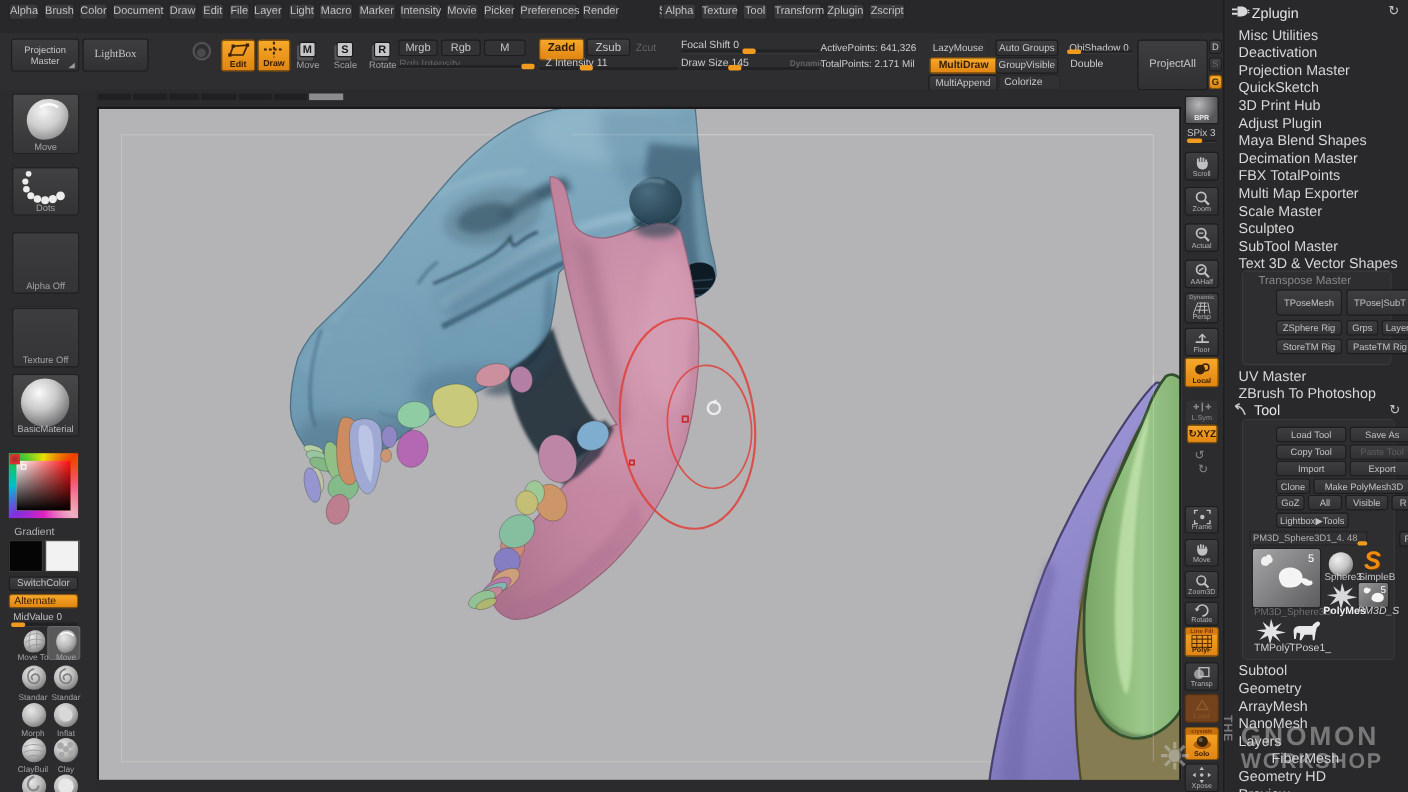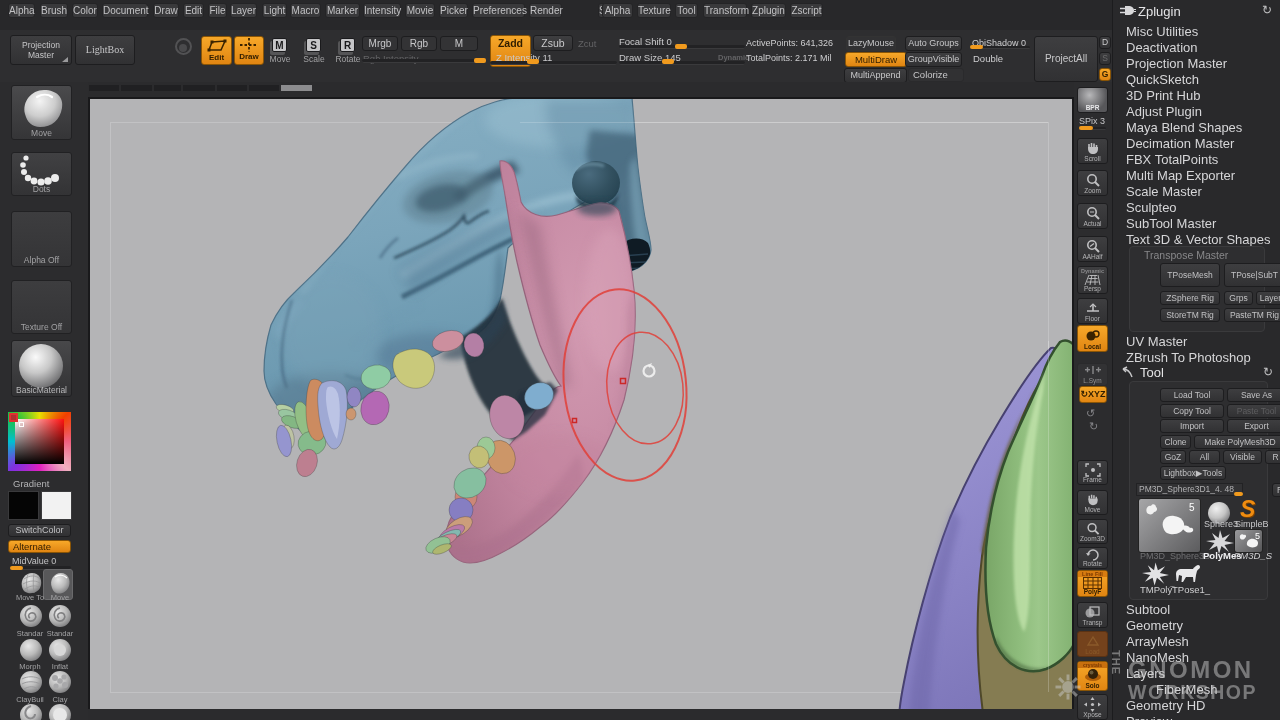--- a/index.html
+++ b/index.html
@@ -81,40 +81,40 @@
 <div class="a" style="left:340px;top:38px;width:15px;height:14px;background:#c6c6c8;border:1px solid #1a1a1c;border-radius:2px;color:#1a1a1c;font-size:10px;font-weight:bold;text-align:center;line-height:13px;box-shadow:-2px 3px 0 #555557;">R</div>
 <div class="lbl" style="left:329px;top:54px;width:38px;">Rotate</div>
 
 <div class="b" style="left:362px;top:36px;width:36px;height:15px;font-size:10px;line-height:13px;color:#c8c8ca;background:#333335;">Mrgb</div>
 <div class="b" style="left:401px;top:36px;width:36px;height:15px;font-size:10px;line-height:13px;color:#c8c8ca;background:#333335;">Rgb</div>
 <div class="b" style="left:440px;top:36px;width:38px;height:15px;font-size:10px;line-height:13px;color:#c8c8ca;background:#333335;">M</div>
 <div class="t dim" style="left:363px;top:53px;">Rgb Intensity</div>
 <div class="sl" style="left:362px;top:59px;width:124px;"></div>
 <div class="sh" style="left:474px;top:58px;width:12px;"></div>
 
-<div class="ob" style="left:490px;top:35px;width:41px;height:32px;font-size:10.5px;line-height:15px;">Zadd</div>
+<div class="ob" style="left:490px;top:35px;width:41px;height:20px;font-size:10.5px;line-height:15px;">Zadd</div>
 <div class="b" style="left:533px;top:35px;width:40px;height:16px;font-size:10.5px;line-height:14px;color:#c8c8ca;">Zsub</div>
 <div class="t dim" style="left:578px;top:38px;">Zcut</div>
 <div class="t" style="left:496px;top:52px;color:#cacacc;">Z Intensity 11</div>
 <div class="sl" style="left:490px;top:61px;width:127px;"></div>
 <div class="sh" style="left:527px;top:59px;width:12px;"></div>
 
 <div class="t" style="left:619px;top:36px;color:#cacacc;">Focal Shift 0</div>
 <div class="sl" style="left:619px;top:45px;width:126px;"></div>
 <div class="sh" style="left:675px;top:44px;width:12px;"></div>
 <div class="t" style="left:619px;top:52px;color:#cacacc;">Draw Size 145</div>
 <div class="sl" style="left:619px;top:61px;width:126px;"></div>
 <div class="sh" style="left:662px;top:59px;width:12px;"></div>
 <div class="t dim" style="left:718px;top:53px;font-size:7.5px;font-weight:bold;">Dynamic</div>
 
 <div class="t" style="left:746px;top:38px;font-size:9px;color:#ceced0;">ActivePoints: 641,326</div>
 <div class="t" style="left:746px;top:53px;font-size:9px;color:#ceced0;">TotalPoints: 2.171 Mil</div>
 
 <div class="b" style="left:846px;top:36px;width:50px;height:15px;font-size:9px;line-height:13px;color:#c8c8ca;border-color:#333;background:#313133;">LazyMouse</div>
-<div class="ob" style="left:845px;top:52px;width:62px;height:15px;font-size:9.5px;line-height:14px;font-weight:normal;">MultiDraw</div>
+<div class="ob" style="left:845px;top:52px;width:62px;height:15px;font-size:9.5px;line-height:14px;font-weight:bold;">MultiDraw</div>
 <div class="b" style="left:844px;top:68px;width:63px;height:15px;font-size:9px;line-height:13px;color:#c8c8ca;">MultiAppend</div>
 <div class="b" style="left:905px;top:36px;width:57px;height:15px;font-size:9px;line-height:13px;color:#c8c8ca;">Auto Groups</div>
 <div class="b" style="left:905px;top:52px;width:57px;height:15px;font-size:9px;line-height:13px;color:#c8c8ca;">GroupVisible</div>
 <div class="b" style="left:908px;top:68px;width:56px;height:14px;font-size:9.5px;line-height:12px;color:#c8c8ca;background:#313133;border-color:#2a2a2c;text-align:left;padding-left:4px;">Colorize</div>
 <div class="t" style="left:972px;top:38px;font-size:9px;color:#ceced0;">ObjShadow 0</div>
 <div class="sl" style="left:970px;top:46px;width:60px;height:3px;"></div>
 <div class="sh" style="left:970px;top:45px;width:13px;height:4px;"></div>
 <div class="t" style="left:973px;top:53px;font-size:9.5px;color:#ceced0;">Double</div>
 
 <div class="b" style="left:1034px;top:36px;width:64px;height:46px;font-size:10px;line-height:44px;color:#c8c8ca;">ProjectAll</div>

